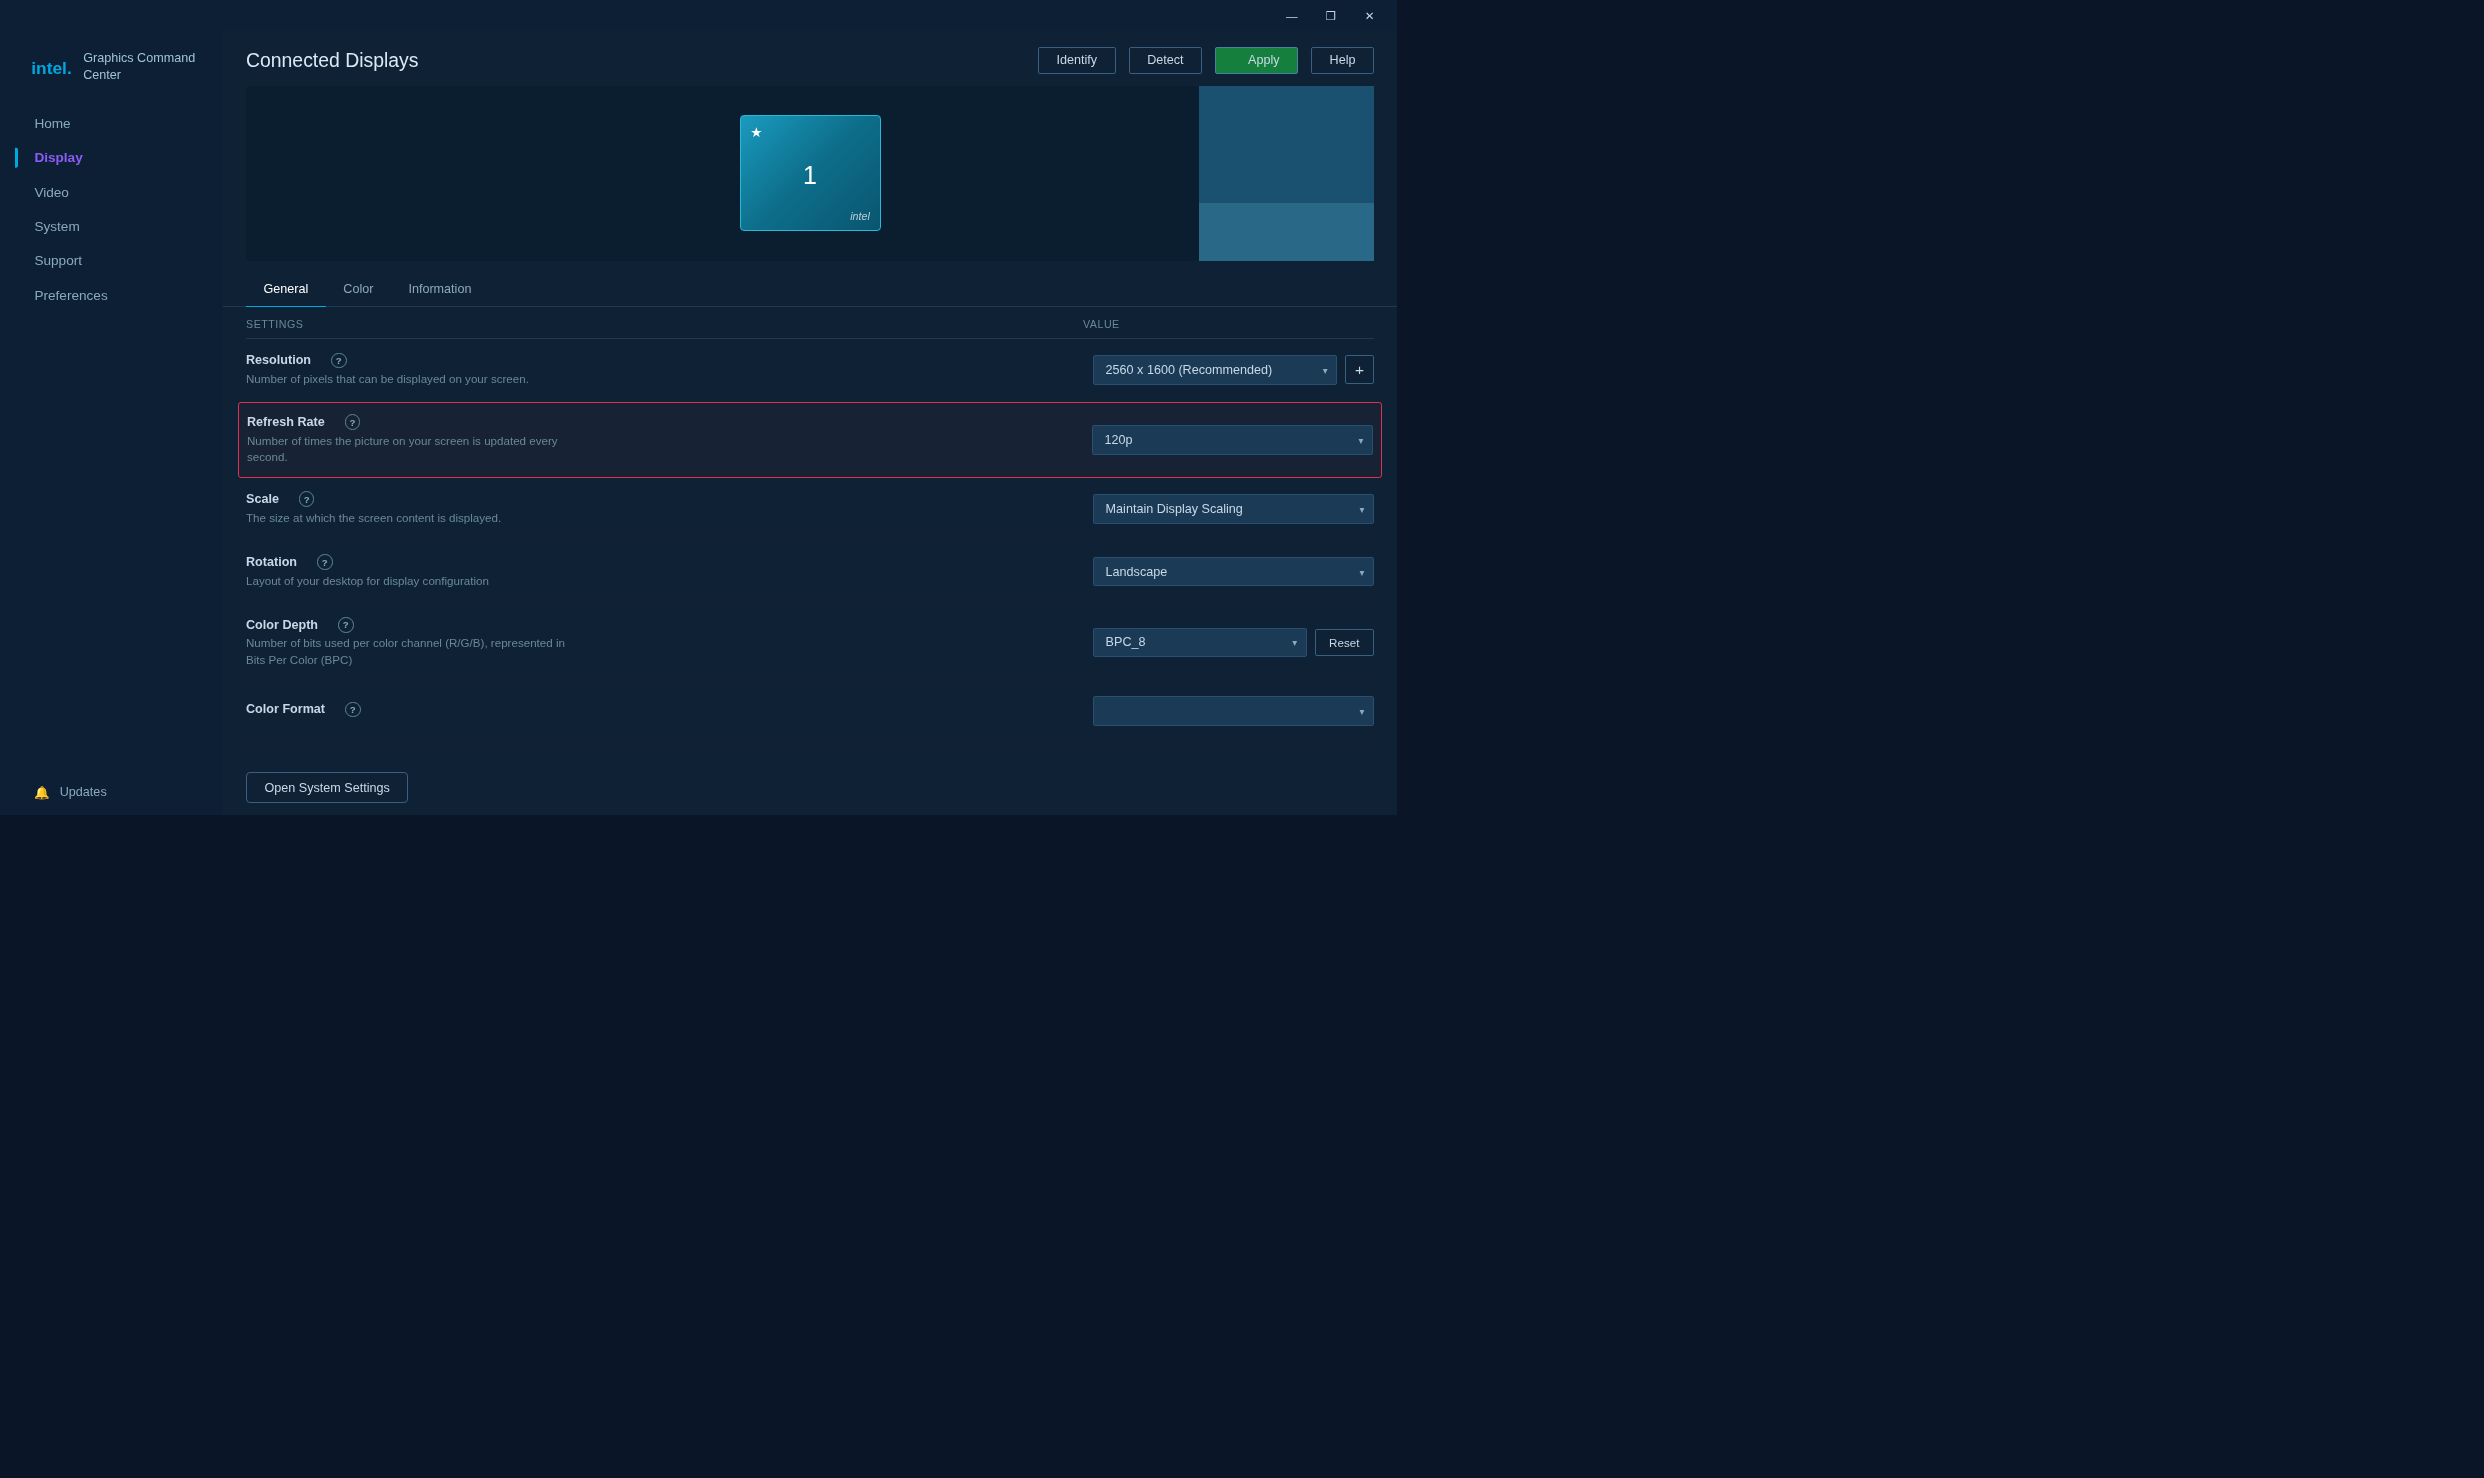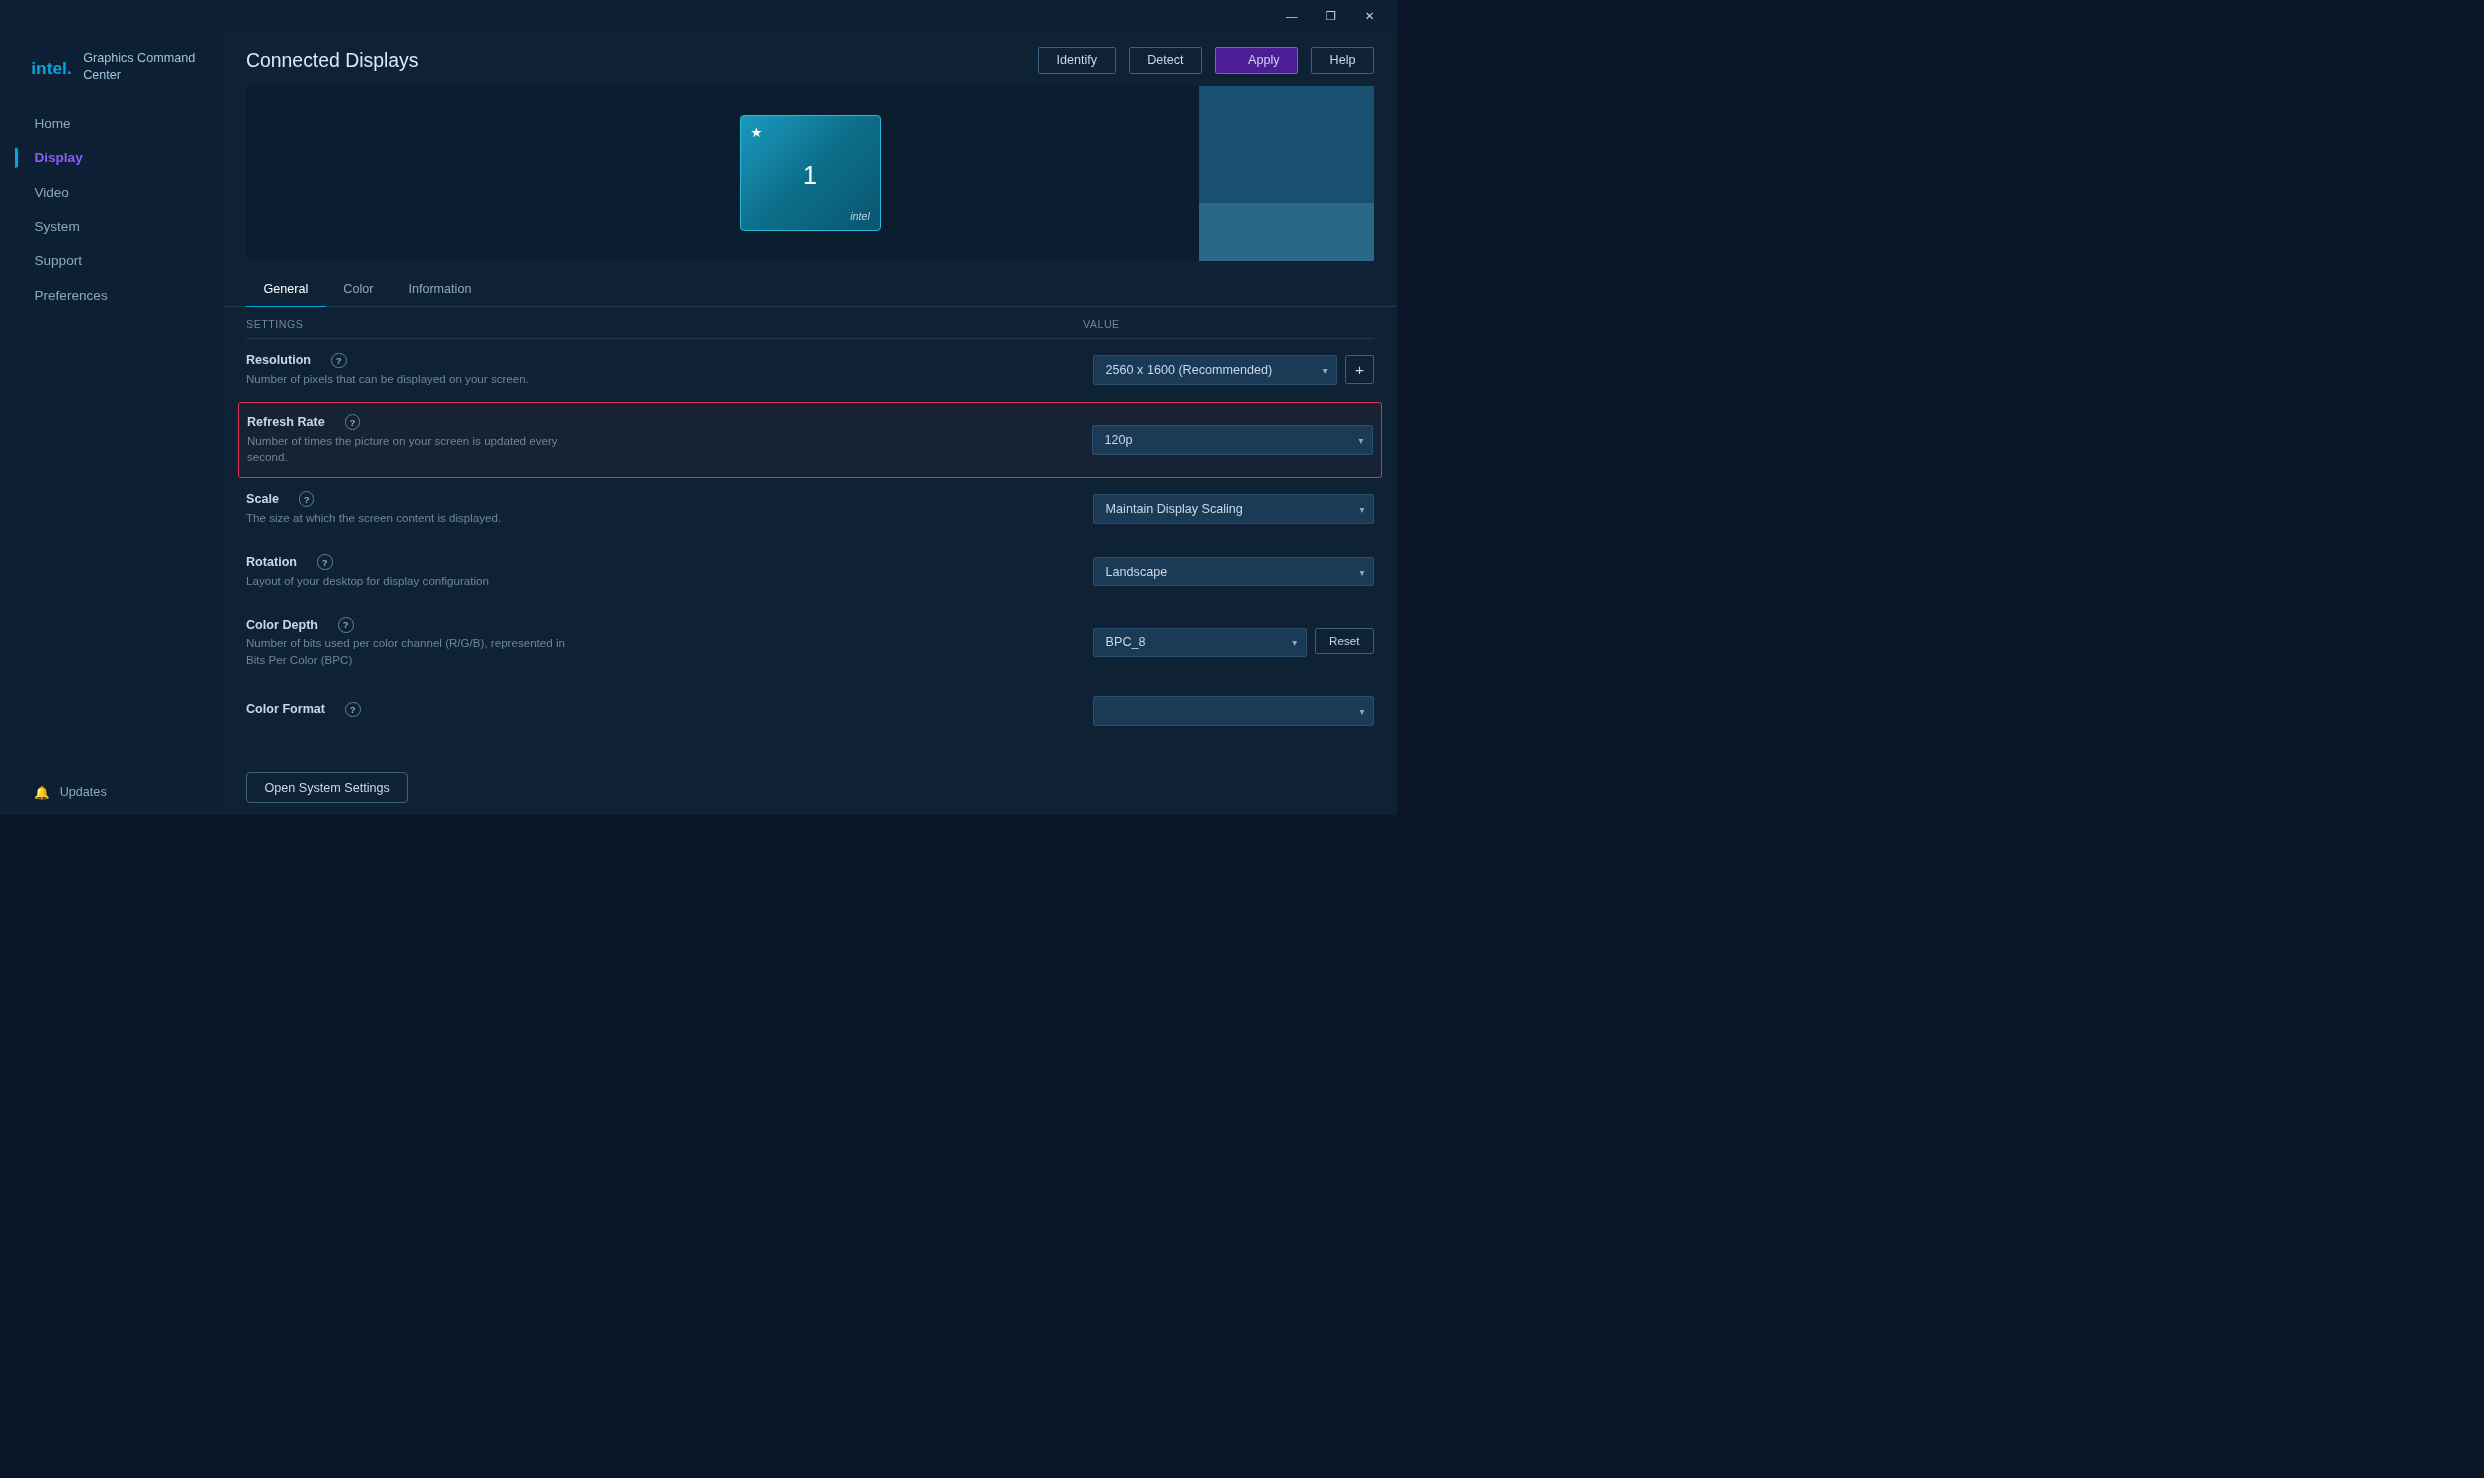--- a/index.html
+++ b/index.html
@@ -136,21 +136,21 @@
     .header-btn {
       padding: 5.8px 17.5px;
       border: 1px solid #3a6080;
       background: transparent;
       color: #c8d8e8;
       font-size: 12.6px;
       cursor: pointer;
       border-radius: 1.9px;
     }
     .header-btn.apply {
-      background: #4c1d95;
+      background: #15803d;
       border-color: #4a80a0;
       padding-left: 32px;
     }
 
     
     .display-preview {
       margin: 11.6px 23px;
       background: #0a1e30;
       border-radius: 3.9px;
       height: 175px;
@@ -272,21 +272,21 @@
     .setting-desc {
       font-size: 11.6px;
       color: #6a8899;
       line-height: 1.4;
       max-width: 340px;
     }
     .setting-control {
       width: 281px;
       display: flex;
       gap: 7.8px;
-      align-items: flex-start;
+      align-items: center;
     }
     .select-wrapper {
       flex: 1;
       position: relative;
     }
     .select-box {
       width: 100%;
       padding: 6.8px 31px 6.8px 11.6px;
       background: #1a3a55;
       border: 1px solid #2a5070;

